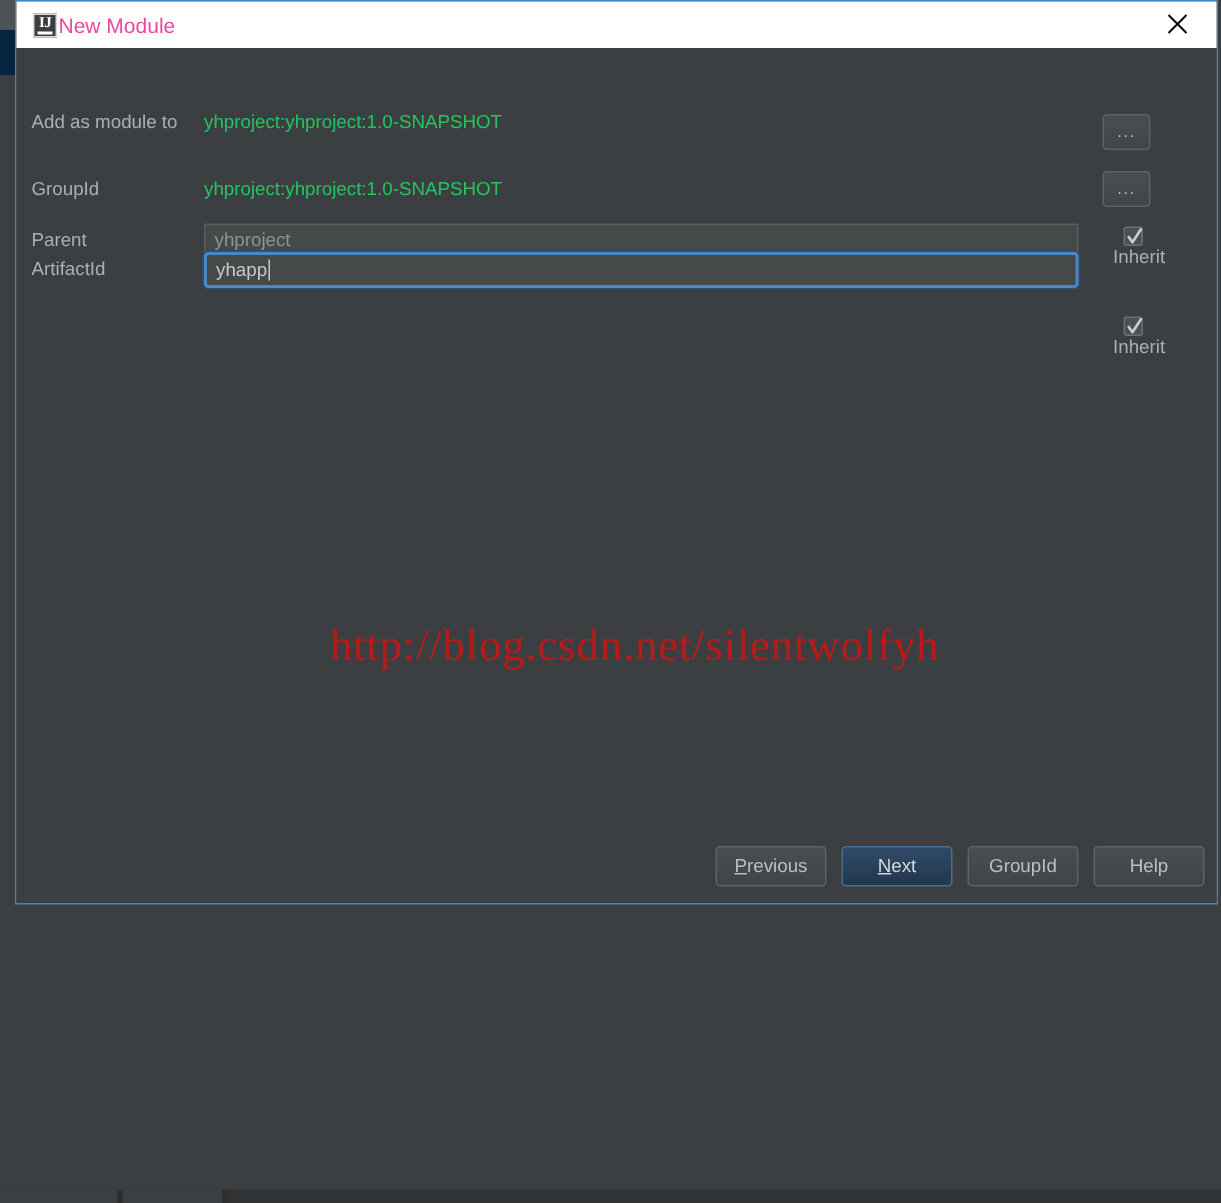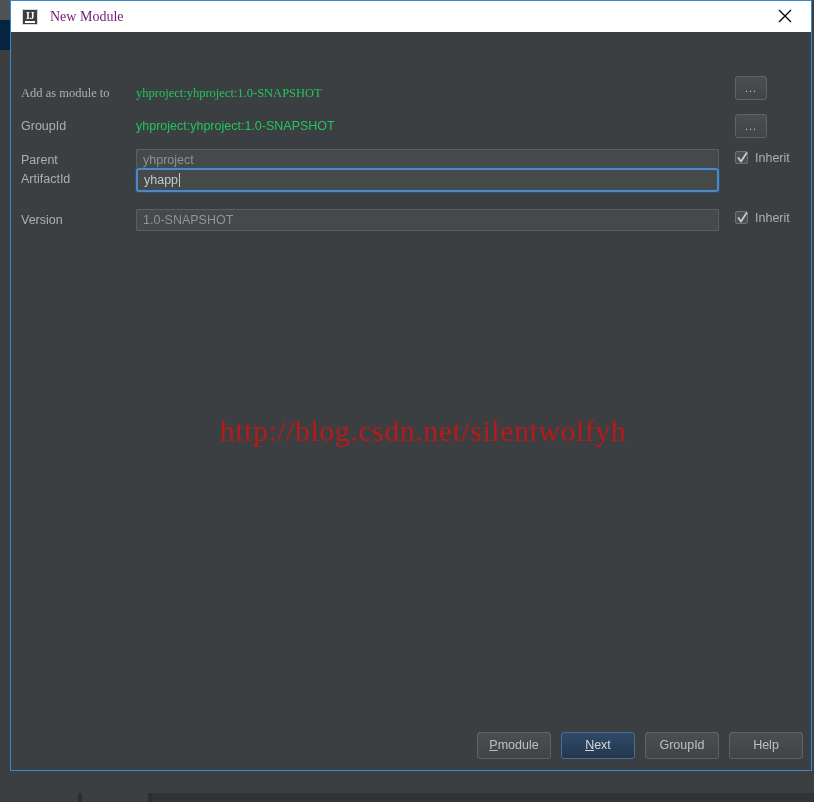--- a/index.html
+++ b/index.html
@@ -54,21 +54,21 @@
   #ide-statusbar .seg.a { left: 0;   width: 78px; }
   #ide-statusbar .seg.b { left: 82px; width: 66px; }
   #ide-statusbar .seg.c { left: 152px; width: 662px; background:#313335; }
 
   
   #dialog-window {
     position: absolute;
     left: 10px;
     top: 0px;
     width: 802px;
-    height: 771px;
+    height: 603px;
     border: 1px solid #3a88c8;
     box-sizing: border-box;
     background: #3c3f41;
     display: flex;
     flex-direction: column;
   }
 
   
   #title-bar {
     height: 31px;
@@ -95,24 +95,24 @@
     position: relative;
   }
   #app-icon::after {
     content: "";
     position: absolute;
     left: 2px; right: 2px; bottom: 1px;
     height: 2px;
     background: #ffffff;
   }
   #window-title {
-    margin-left: 12px;
+    margin-left: 1px;
     font-size: 14px;
-    color: #701a75;
-    font-family: Liberation Serif, serif;
+    color: #ec4899;
+    font-family: Liberation Sans, sans-serif;
   }
   #close-button {
     position: absolute;
     right: 4px;
     top: 2px;
     width: 44px;
     height: 26px;
     display: flex;
     align-items: center;
     justify-content: center;
@@ -205,22 +205,23 @@
     justify-content: center;
     color: #b9bfc2;
     font-size: 11px;
     letter-spacing: 1px;
     line-height: 8px;
   }
 
   .inherit-group {
     position: absolute;
     display: flex;
-    align-items: flex-start;
+    align-items: center;
     cursor: pointer;
+    flex-direction: column;
   }
   .checkbox {
     width: 13px;
     height: 13px;
     box-sizing: border-box;
     background: #4c5052;
     border: 1px solid #6c7174;
     border-radius: 2px;
     position: relative;
     flex: 0 0 auto;
@@ -311,21 +312,21 @@
     <div id="window-title">New Module</div>
     <div id="close-button">
       <svg width="14" height="14" viewBox="0 0 14 14" aria-hidden="true">
         <path d="M1 1 L13 13 M13 1 L1 13" stroke="#000000" stroke-width="1.3" fill="none"></path>
       </svg>
     </div>
   </div>
 
   <div id="dialog-body">
 
-    <div class="form-row" style="top:50px;font-family:Liberation Serif, serif;">
+    <div class="form-row" style="top:38px;">
       <div class="form-label">Add as module to</div>
       <div class="form-static">yhproject:yhproject:1.0-SNAPSHOT</div>
     </div>
     <div class="browse-button" style="left:724px; top:44px;">
       <span>...</span>
     </div>
 
     <div class="form-row" style="top:83px;">
       <div class="form-label">GroupId</div>
       <div class="form-static">yhproject:yhproject:1.0-SNAPSHOT</div>
@@ -345,39 +346,35 @@
         </svg>
       </span>
       <span class="inherit-label">Inherit</span>
     </div>
 
     <div class="form-row" style="top:136px;">
       <div class="form-label">ArtifactId</div>
       <div class="text-field focused"><span>yhapp</span><span class="caret"></span></div>
     </div>
 
-    <div class="form-row" style="top:177px;">
-      <div class="form-label">Version</div>
-      <div class="text-field">1.0-SNAPSHOT</div>
-    </div>
     <div class="inherit-group" style="left:724px; top:179px;">
       <span class="checkbox">
         <svg width="13" height="14" viewBox="0 0 13 14" aria-hidden="true">
           <path d="M2.5 7 L5 10.5 L10.5 2" stroke="#c6cccf" stroke-width="1.8" fill="none" stroke-linecap="round" stroke-linejoin="round"></path>
         </svg>
       </span>
       <span class="inherit-label">Inherit</span>
     </div>
 
     <div id="watermark">http://blog.csdn.net/silentwolfyh</div>
 
     <div id="dialog-footer">
       <div class="dlg-button">
           <span class="mnemonic">P</span>
-          <span>module</span>
+          <span>revious</span>
         </div>
       <div class="dlg-button default">
           <span class="mnemonic">N</span>
           <span>ext</span>
         </div>
       <div class="dlg-button">GroupId</div>
       <div class="dlg-button">Help</div>
     </div>
 
   </div>

